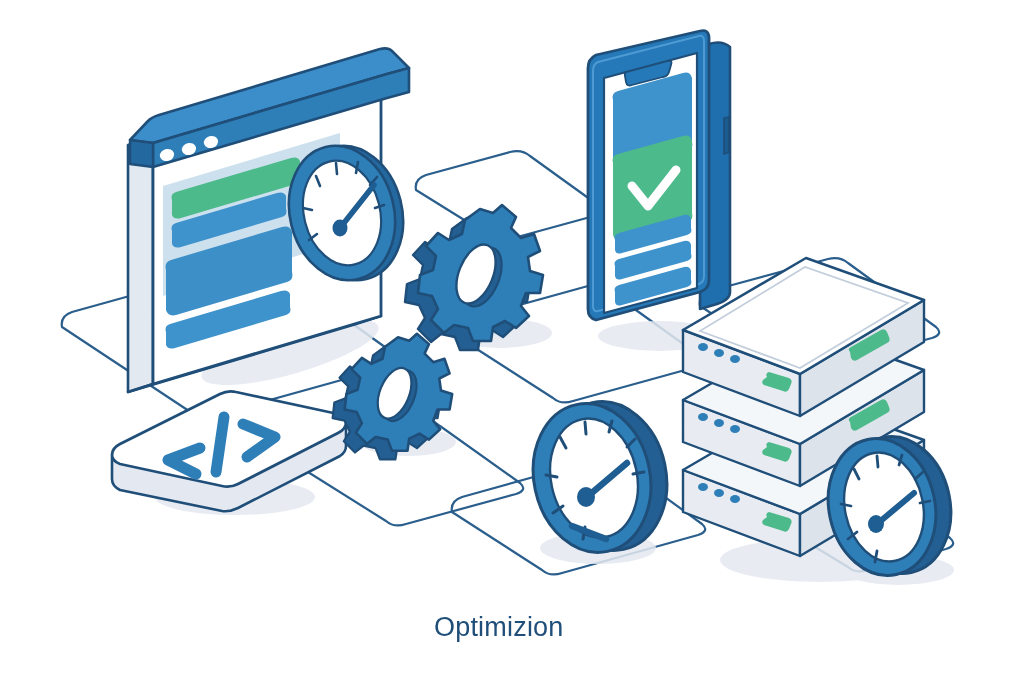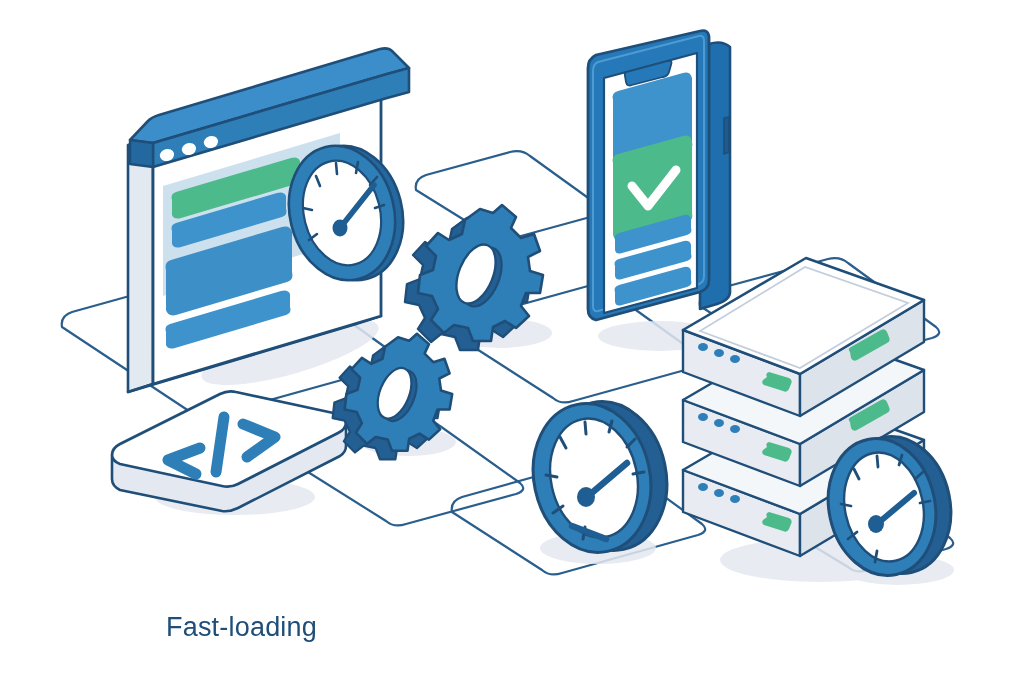--- a/index.html
+++ b/index.html
@@ -286,16 +286,16 @@
         <line x1="857" y1="532" x2="848" y2="539"></line>
         <line x1="877" y1="551" x2="875" y2="562"></line>
       </g>
       <path d="M877,524 L914,493" stroke="#1F5E92" stroke-width="6" stroke-linecap="round"></path>
       <ellipse cx="876" cy="524" rx="8" ry="9" fill="#1F5E92"></ellipse>
     </g>
 
   </svg>
 
   <div class="caption-layer">
-    <span class="caption caption-1" style="left: 166px; color: rgb(31, 78, 121);">Fast-loading</span>
+    <span class="caption caption-2" style="left: 434px; color: rgb(31, 78, 121);">Optimizion</span>
   </div>
 
 </div>
 
 </body></html>

